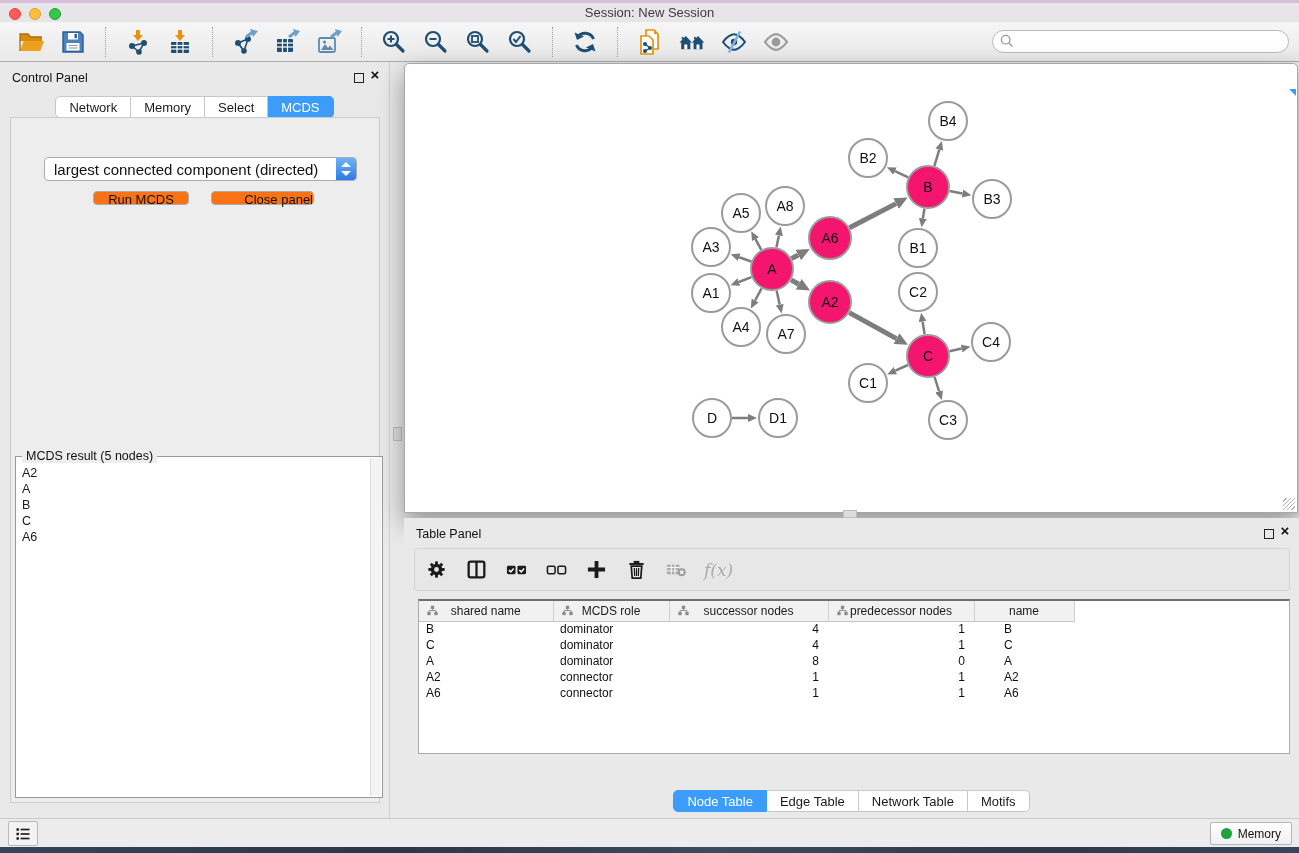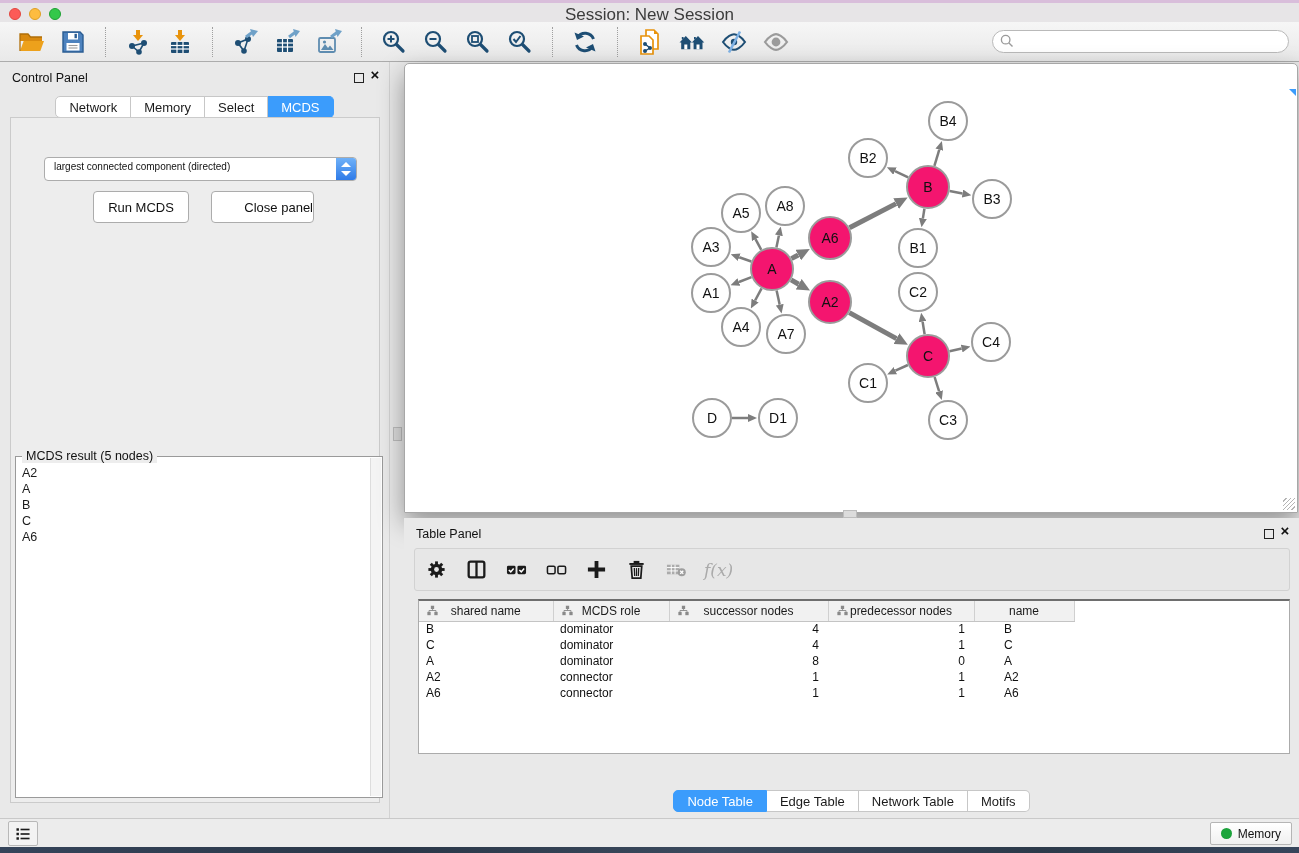--- a/index.html
+++ b/index.html
@@ -2,21 +2,21 @@
 <html><head>
 <meta charset="utf-8">
 <style>
   * { margin:0; padding:0; box-sizing:border-box; }
   html,body { width:1299px; height:853px; overflow:hidden; }
   body { font-family:"Liberation Sans","DejaVu Sans",sans-serif; background:#E9E9E9; position:relative; font-size:13px; color:#1b1b1b; }
 
   
   .top-strip { position:absolute; left:0; top:0; width:1299px; height:3px; background:#d9bedb; }
   .titlebar { position:absolute; left:0; top:3px; width:1299px; height:19px; background:#e7e5e7; }
-  .titlebar .title { position:absolute; left:0; right:0; top:2px; text-align:center; font-size:17px; color:#3c3c3c; }
+  .titlebar .title { position:absolute; left:0; right:0; top:2px; text-align:center; font-size:13px; color:#3c3c3c; }
   .lights { position:absolute; left:9px; top:5px; display:flex; gap:8px; }
   .light { width:12px; height:12px; border-radius:50%; }
   .light.red { background:#fc5b57; border:1px solid #e2463f; }
   .light.yellow { background:#fdbc40; border:1px solid #dfa023; }
   .light.green { background:#34c84a; border:1px solid #1ea133; }
 
   .main-toolbar { position:absolute; left:0; top:22px; width:1299px; height:40px;
     background:linear-gradient(#f6f6f6,#e9e9e9); border-bottom:1px solid #acacac;
     display:flex; align-items:center; padding:0 10px 0 13px; gap:6px; }
   .tool { width:36px; height:34px; display:flex; align-items:center; justify-content:center; background:transparent; border:none; cursor:pointer; }
@@ -33,26 +33,26 @@
   .close-btn { position:absolute; right:6px; top:4px; width:16px; height:18px; border:none; background:transparent; font-weight:bold; font-size:15px; color:#111; cursor:pointer; line-height:18px; }
   .seg { display:flex; }
   .seg .segb { background:#fff; border:1px solid #c7c7c7; border-left:none; height:22px; padding:0 13px; font-size:13px; color:#1b1b1b; cursor:pointer; font-family:inherit; }
   .seg .segb:first-child { border-left:1px solid #c7c7c7; border-radius:5px 0 0 5px; }
   .seg .segb:last-child { border-radius:0 5px 5px 0; }
   .seg .segb.active { background:#3b9cfc; border-color:#3b9cfc; color:#fff; }
   .cp-tabbar { position:absolute; top:34px; left:0; right:0; display:flex; justify-content:center; }
   .cp-content { position:absolute; left:10px; right:9px; top:55px; bottom:15px; background:#ededed; border:1px solid #cbcbcb; }
   .opt-label { position:absolute; top:18px; left:0; right:0; text-align:center; font-size:13px; }
   .dropdown { position:absolute; left:33px; top:39px; width:313px; height:24px; background:#fff; border:1px solid #acacac; border-radius:4px; cursor:pointer; }
-  .dropdown .dval { position:absolute; left:9px; top:3px; font-size:10px; color:#111; white-space:nowrap; }
+  .dropdown .dval { position:absolute; left:9px; top:3px; font-size:15px; color:#111; white-space:nowrap; }
   .dropdown .stepper { position:absolute; right:0; top:0; width:20px; height:22px; border-radius:0 3px 3px 0; background:linear-gradient(#6fb1f8,#2f7be8); }
   .stepper .chev-up, .stepper .chev-dn { position:absolute; left:5px; width:0; height:0; border-left:5px solid transparent; border-right:5px solid transparent; }
   .stepper .chev-up { top:4px; border-bottom:5px solid #fff; }
   .stepper .chev-dn { bottom:4px; border-top:5px solid #fff; }
-  .cp-btn { position:absolute; height:32px; background:#ffffff; border:1px solid #acacac; border-radius:4px; font-size:13px; font-family:inherit; color:#111; cursor:pointer; }
+  .cp-btn { position:absolute; height:14px; background:#f97316; border:1px solid #acacac; border-radius:4px; font-size:13px; font-family:inherit; color:#111; cursor:pointer; }
   .btn-run { left:82px; top:73px; width:96px; }
   .btn-close { left:200px; top:73px; width:103px;text-align:right; }
   .result-box { position:absolute; left:4px; top:338px; width:368px; height:342px; background:#fff; border:1px solid #9a9a9a; }
   .result-legend { position:absolute; left:6px; top:-8px; background:#ededed; padding:0 4px; font-size:12.5px; color:#111; }
   .result-scroll { position:absolute; right:1px; top:1px; bottom:1px; width:11px; background:#f4f4f4; border-left:1px solid #ddd; cursor:pointer; }
   .result-list { position:absolute; left:4px; top:8px; right:14px; list-style:none; }
   .result-list li { font-size:12.5px; line-height:16px; padding-left:2px; cursor:default; }
 
   
   .vgrip { position:absolute; left:393px; top:427px; width:9px; height:14px; background:#dcdcdc; border:1px solid #bdbdbd; cursor:col-resize; }

